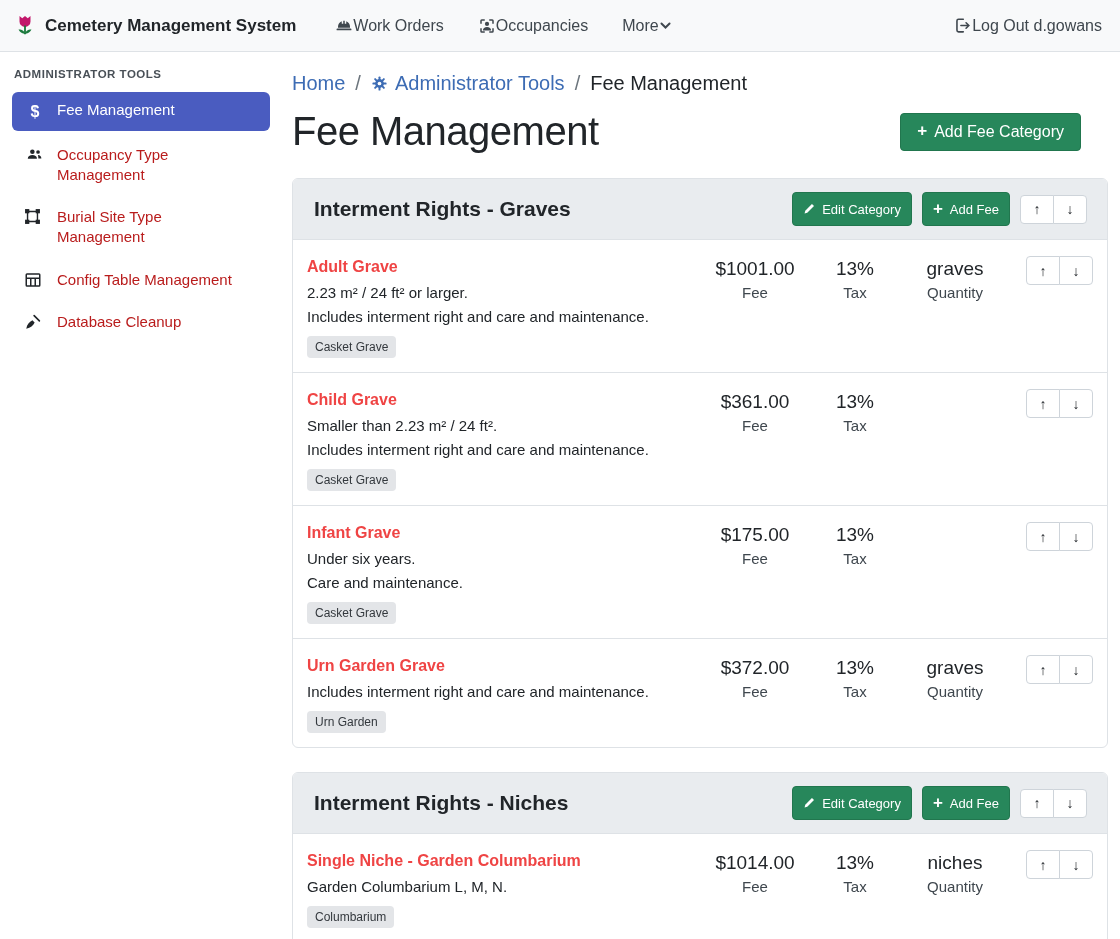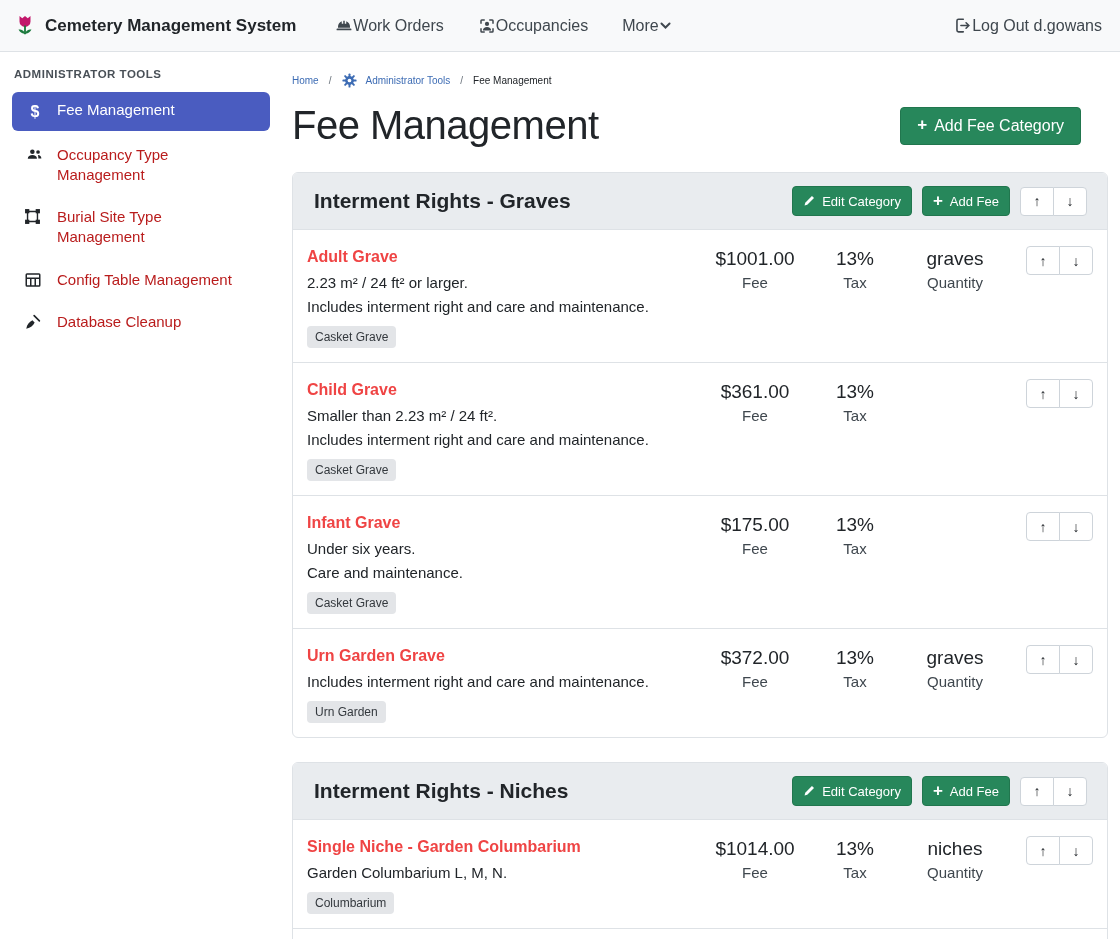--- a/index.html
+++ b/index.html
@@ -26,37 +26,37 @@
     border-radius:6px; font-size:15px; color:#b91c1c; margin-bottom:6px;
     line-height:1.35; cursor:pointer; }
   .side-item.active { background:#4a5cc0; color:#fff; }
   .side-icon { width:22px; flex-shrink:0; text-align:center; margin-top:1px; }
   .side-icon.dollar { font-weight:700; font-size:16px; }
   .side-label { max-width:180px; }
 
   .main { flex:1; padding:12px 12px 0 10px; }
 
   
-  .breadcrumb { display:flex; align-items:center; gap:10px; font-size:10px;
+  .breadcrumb { display:flex; align-items:center; gap:10px; font-size:20px;
     padding:8px 0 4px 0; }
   .breadcrumb a { color:#3d6cb4; display:flex; align-items:center; gap:7px; }
   .bc-sep { color:#6c757d; }
   .bc-current { color:#212529; }
 
   
   .title-row { display:flex; align-items:center; justify-content:space-between;
     margin:10px 0 24px 0; padding-right:27px; }
   h1 { font-size:40px; font-weight:500; color:#212529; letter-spacing:-.5px; }
 
   
   .btn { border-radius:4px; cursor:pointer; font-family:inherit;
     display:inline-flex; align-items:center; justify-content:center; gap:7px; }
   .btn-green { background:#27875b; color:#fff; border:1px solid #21764e; }
   .btn-lg { font-size:16px; padding:9px 16px; }
-  .btn-sm { font-size:13px; padding:8px 10px; height:30px; }
+  .btn-sm { font-size:13px; padding:16px 10px; height:30px; }
   .plus-glyph { font-size:17px; font-weight:700; line-height:1; margin-top:-2px; }
   .btn-outline { background:#fff; border:1px solid #ced4da; color:#212529;
     width:34px; height:29px; font-size:15px; line-height:1; }
   .btn-group { display:inline-flex; }
   .btn-group .btn-outline:first-child { border-radius:4px 0 0 4px; }
   .btn-group .btn-outline:last-child { border-radius:0 4px 4px 0; margin-left:-1px; }
 
   
   .card { width:816px; border:1px solid #dee2e6; border-radius:6px; background:#fff;
     margin-bottom:24px; overflow:hidden; }

